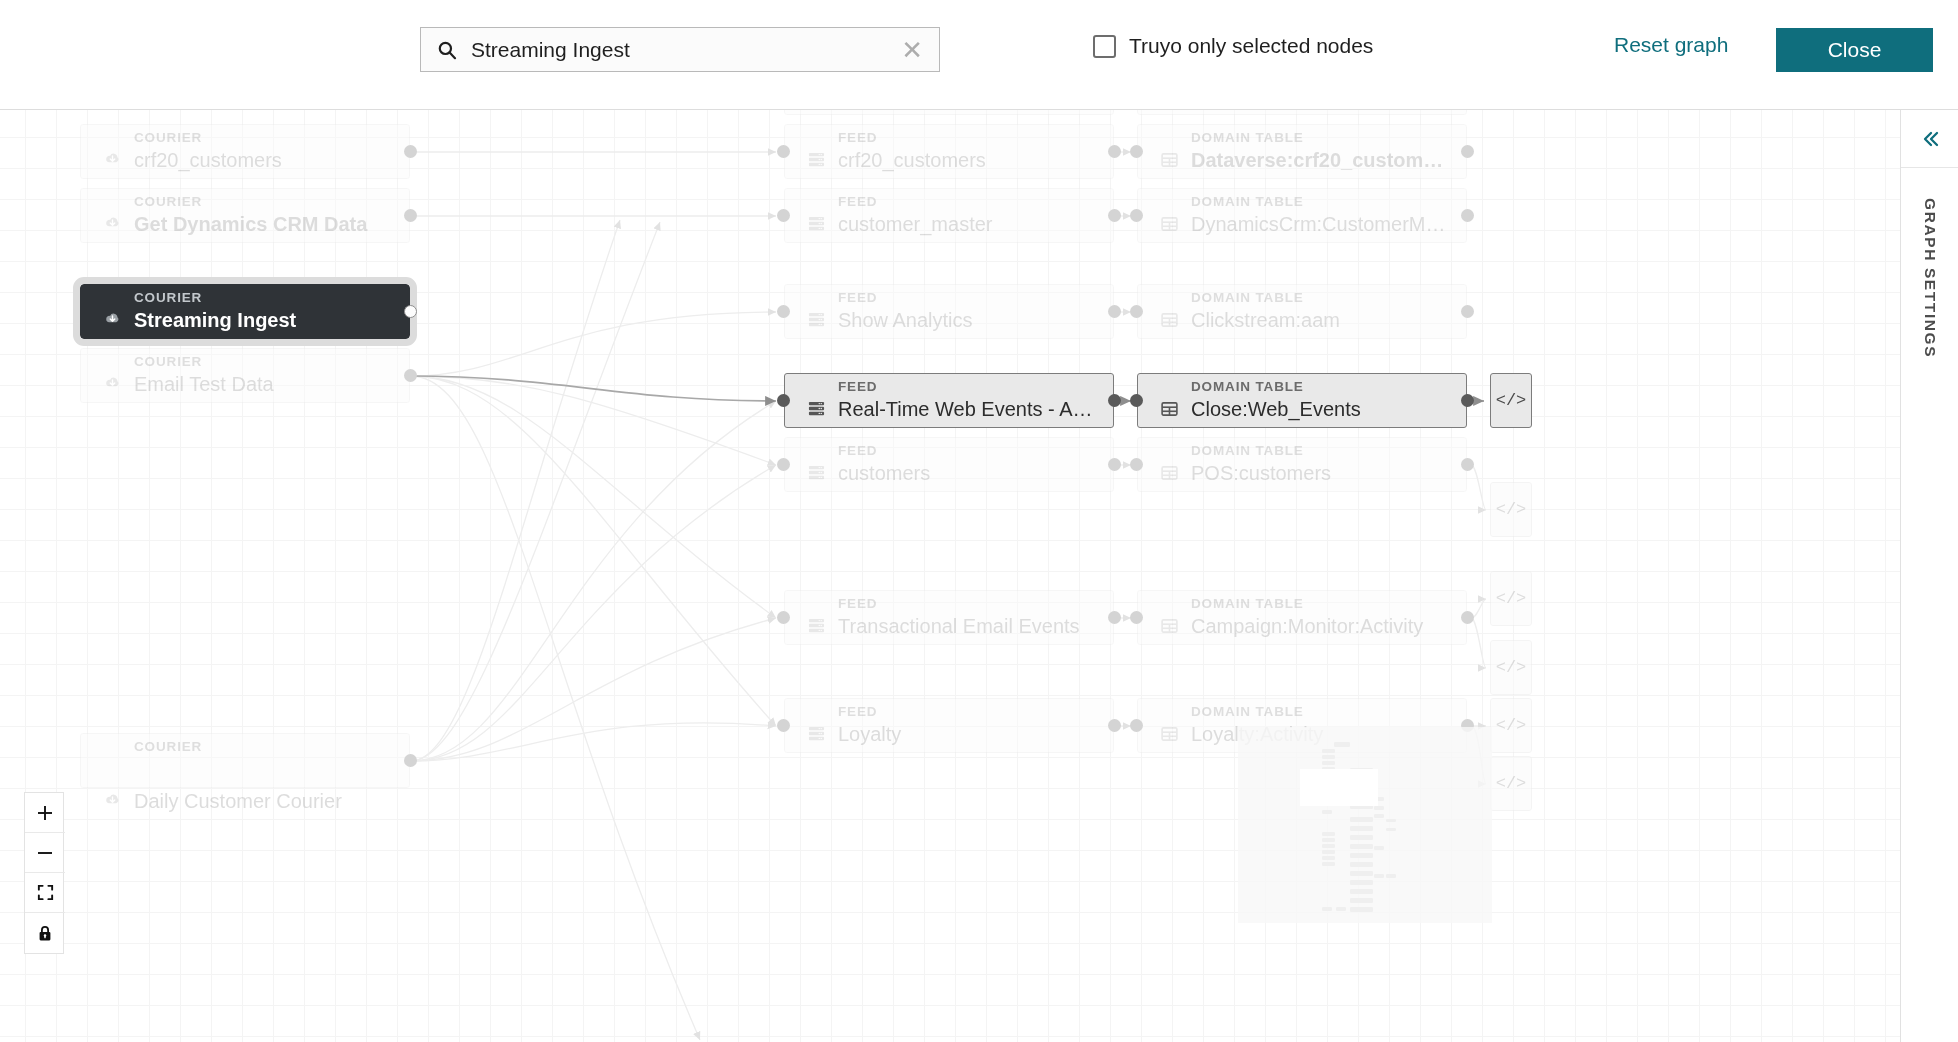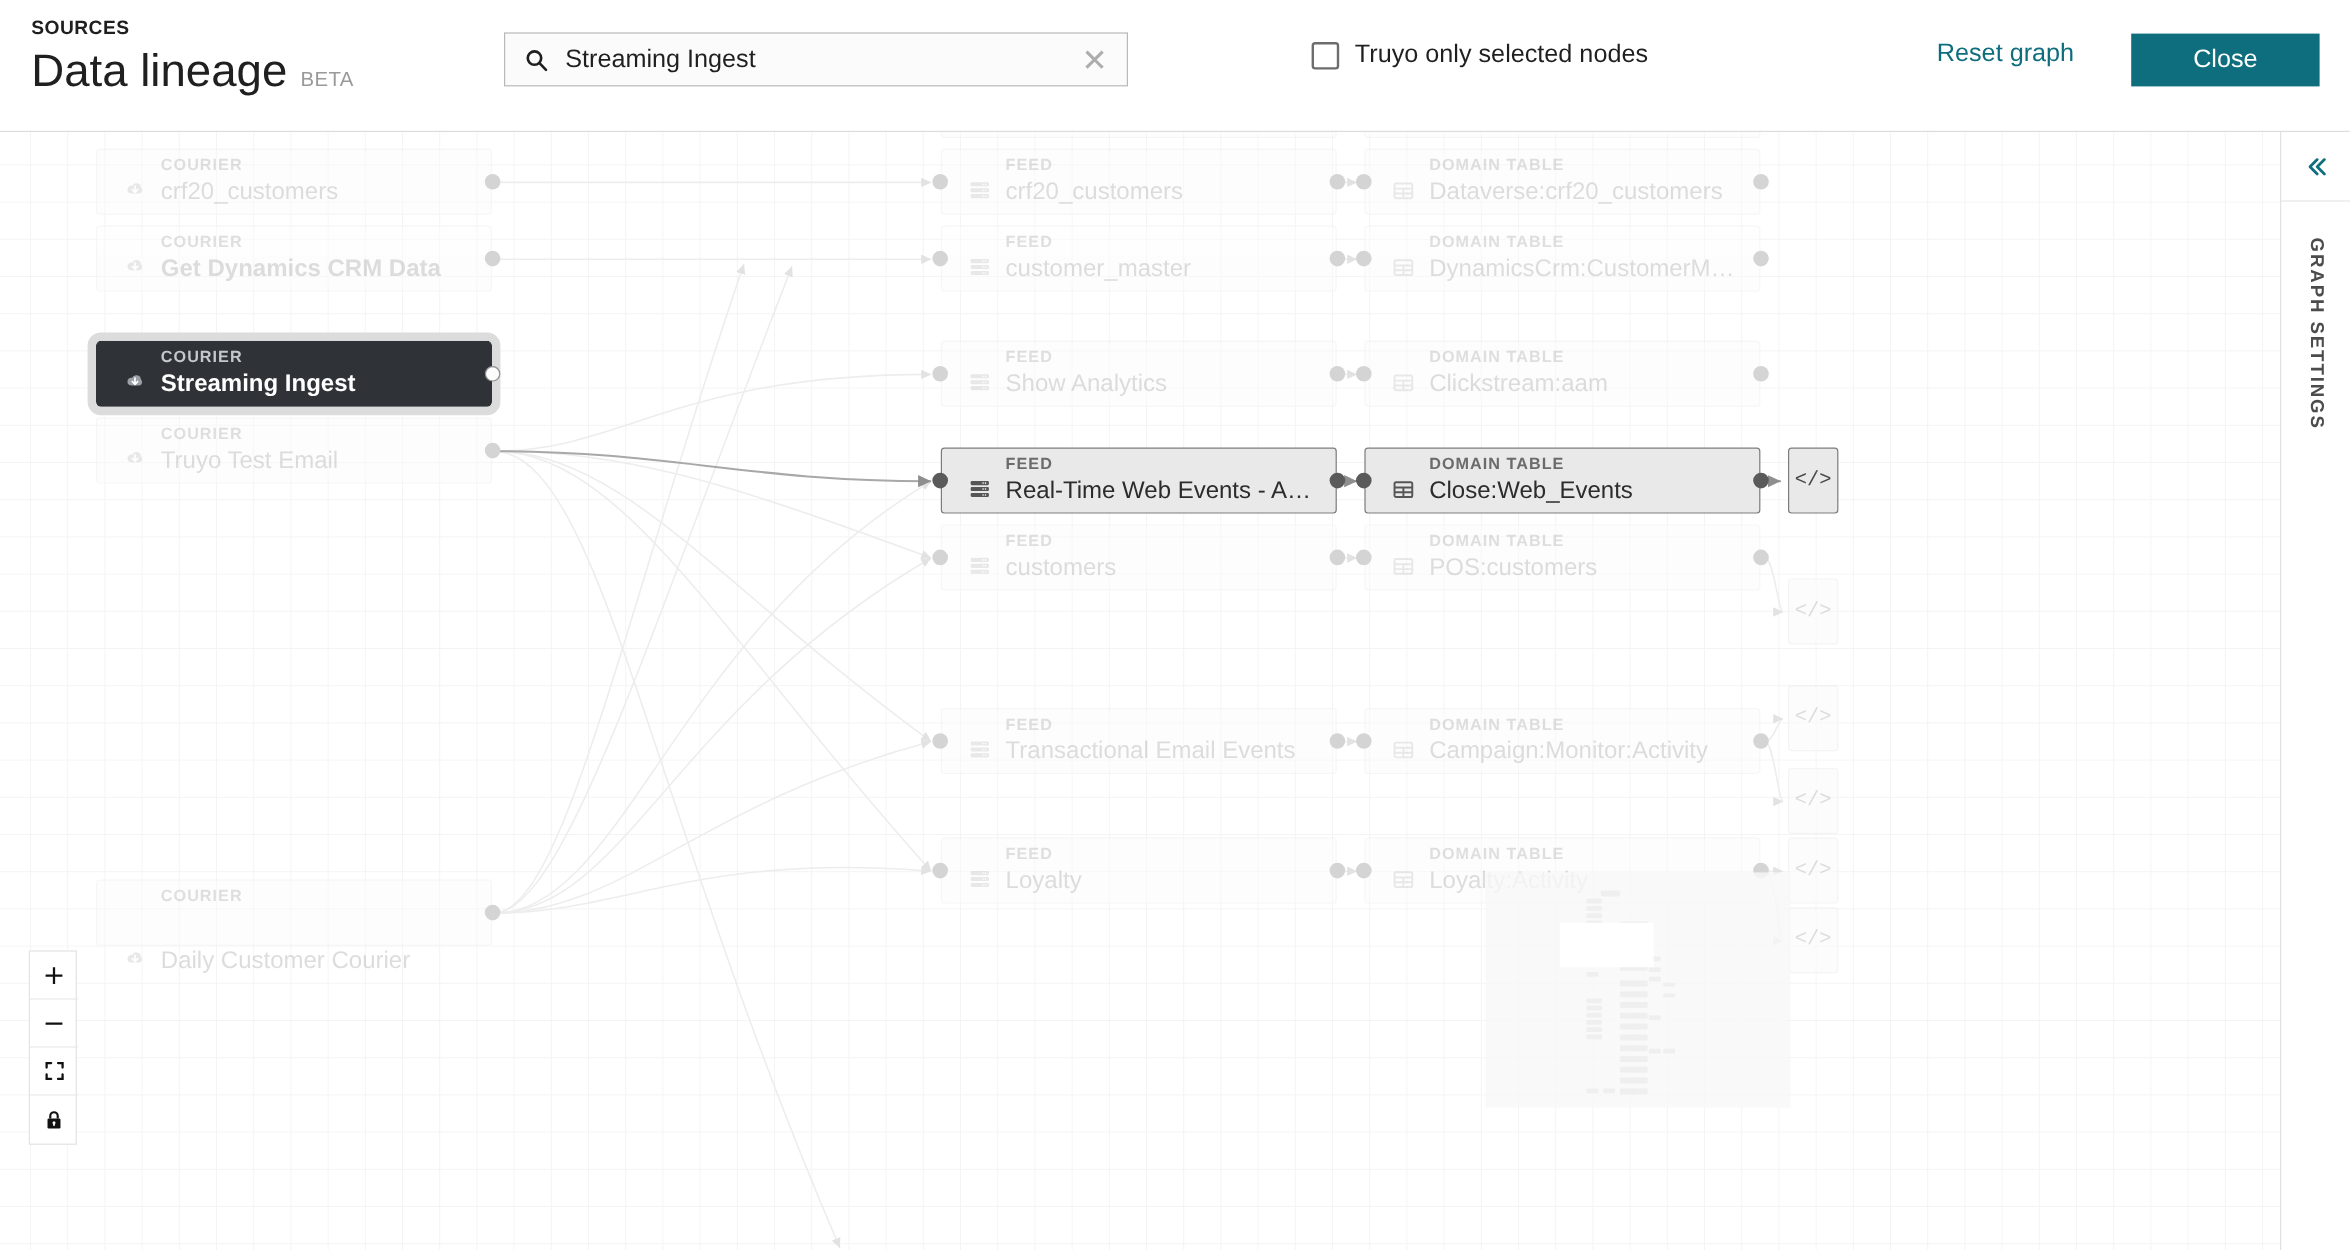--- a/index.html
+++ b/index.html
@@ -203,27 +203,20 @@
     font-size: 15.5px; font-weight: bold; letter-spacing: 1.6px;
     color: #4c4c4c; text-align: left; padding-left: 20px;
     cursor: pointer;
   }
 </style>
 </head>
 <body>
 
 <div class="header">
 
-  <div class="brand">
-    <div class="brand-eyebrow">SOURCES</div>
-    <div class="brand-row">
-      <div class="brand-title">Data lineage</div>
-      <div class="brand-beta">BETA</div>
-    </div>
-  </div>
 
   <div class="search-box">
     <span class="s-ico">
       <svg width="20" height="20" viewBox="0 0 20 20" fill="none" stroke="currentColor" stroke-width="2.2">
         <circle cx="8.4" cy="8.4" r="5.6"></circle>
           <line x1="12.6" y1="12.6" x2="18" y2="18.2" stroke-linecap="round"></line>
       </svg>
     </span>
     <input class="search-input" type="text" value="Streaming Ingest" style="">
     <span class="search-clear">✕</span>
@@ -325,21 +318,21 @@
       </div>
       <div class="port sel-port" style="left: 404px; top: 195px;"></div>
       <div class="node" style="left: 80px; top: 238px;">
         <div class="n-inner">
           <span class="n-ico"><svg width="19" height="19" viewBox="0 0 20 20" fill="currentColor">
               <path d="M15.2,7.6 A4.1,4.1 0 0 0 7.4,6.2 A3.3,3.3 0 0 0 3.4,9.4 A3.3,3.3 0 0 0 6.6,12.8 L13.9,12.8 A3.0,3.0 0 0 0 15.2,7.6 z"></path>
               <path d="M10,6.4 L10,11.4 M7.6,9.4 L10,11.9 L12.4,9.4" stroke="#ffffff" stroke-width="1.5" fill="none" stroke-linecap="round" stroke-linejoin="round"></path>
             </svg></span>
           <span class="n-txt">
             <span class="n-kind" style="display: block;">COURIER</span>
-            <span class="n-name" style="display: block;">Truyo Test Email</span>
+            <span class="n-name" style="display: block;">Email Test Data</span>
           </span>
         </div>
       </div>
       <div class="port" style="left: 404px; top: 259px;"></div>
       <div class="node" style="left: 80px; top: 623px;">
         <div class="n-inner">
           <span class="n-ico"><svg width="19" height="19" viewBox="0 0 20 20" fill="currentColor">
               <path d="M15.2,7.6 A4.1,4.1 0 0 0 7.4,6.2 A3.3,3.3 0 0 0 3.4,9.4 A3.3,3.3 0 0 0 6.6,12.8 L13.9,12.8 A3.0,3.0 0 0 0 15.2,7.6 z"></path>
               <path d="M10,6.4 L10,11.4 M7.6,9.4 L10,11.9 L12.4,9.4" stroke="#ffffff" stroke-width="1.5" fill="none" stroke-linecap="round" stroke-linejoin="round"></path>
             </svg></span>
@@ -502,21 +495,21 @@
       <div class="node" style="left: 1137px; top: 14px;">
         <div class="n-inner">
           <span class="n-ico"><svg width="19" height="18" viewBox="0 0 20 19" fill="none" stroke="currentColor" stroke-width="1.7">
               <rect x="2.2" y="3" width="15.6" height="13" rx="1.4"></rect>
               <line x1="2.2" y1="7.6" x2="17.8" y2="7.6"></line>
               <line x1="2.2" y1="11.9" x2="17.8" y2="11.9"></line>
               <line x1="10" y1="7.6" x2="10" y2="16"></line>
             </svg></span>
           <span class="n-txt">
             <span class="n-kind" style="display: block;">DOMAIN TABLE</span>
-            <span class="n-name" style="display: block;">Dataverse:crf20_customers</span>
+            <span class="n-name" style="display: block; font-weight: bold;">Dataverse:crf20_customers</span>
           </span>
         </div>
       </div>
       <div class="port" style="left: 1130px; top: 35px;"></div>
       <div class="port" style="left: 1461px; top: 35px;"></div>
       <div class="node" style="left: 1137px; top: 78px;">
         <div class="n-inner">
           <span class="n-ico"><svg width="19" height="18" viewBox="0 0 20 19" fill="none" stroke="currentColor" stroke-width="1.7">
               <rect x="2.2" y="3" width="15.6" height="13" rx="1.4"></rect>
               <line x1="2.2" y1="7.6" x2="17.8" y2="7.6"></line>

